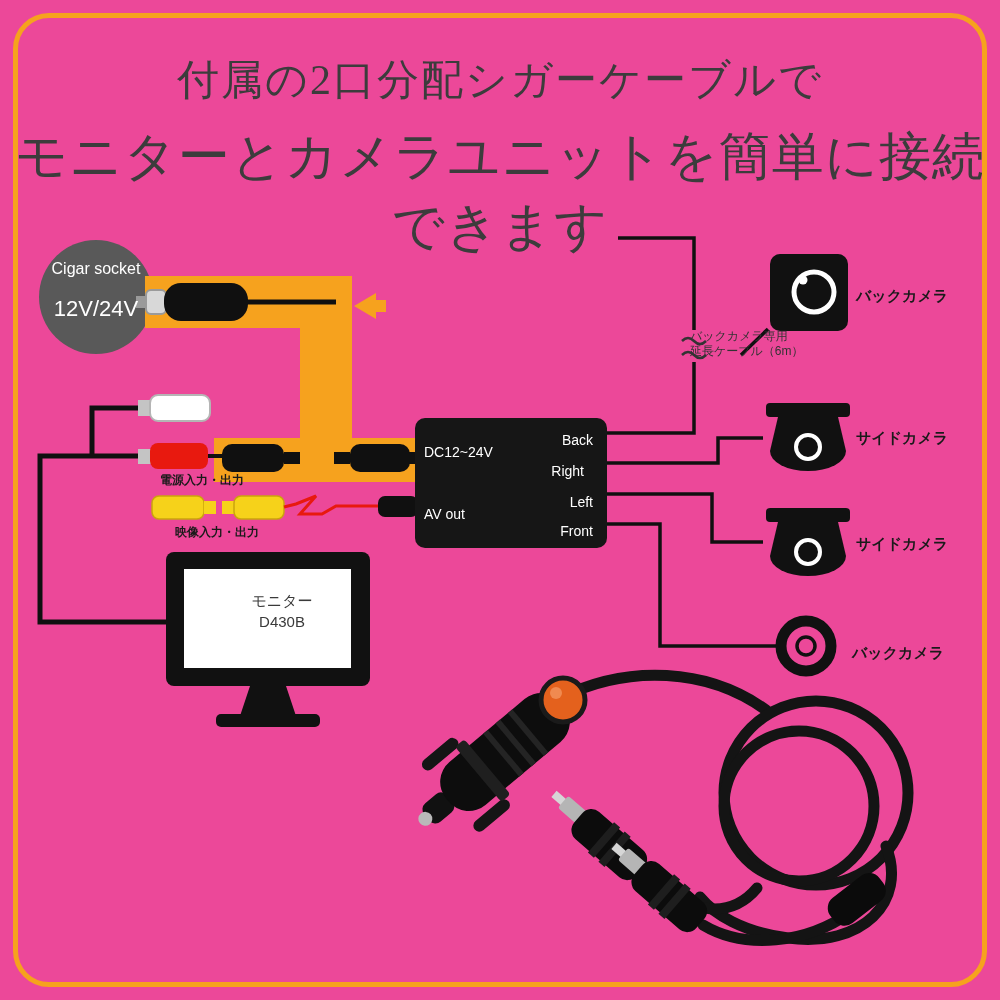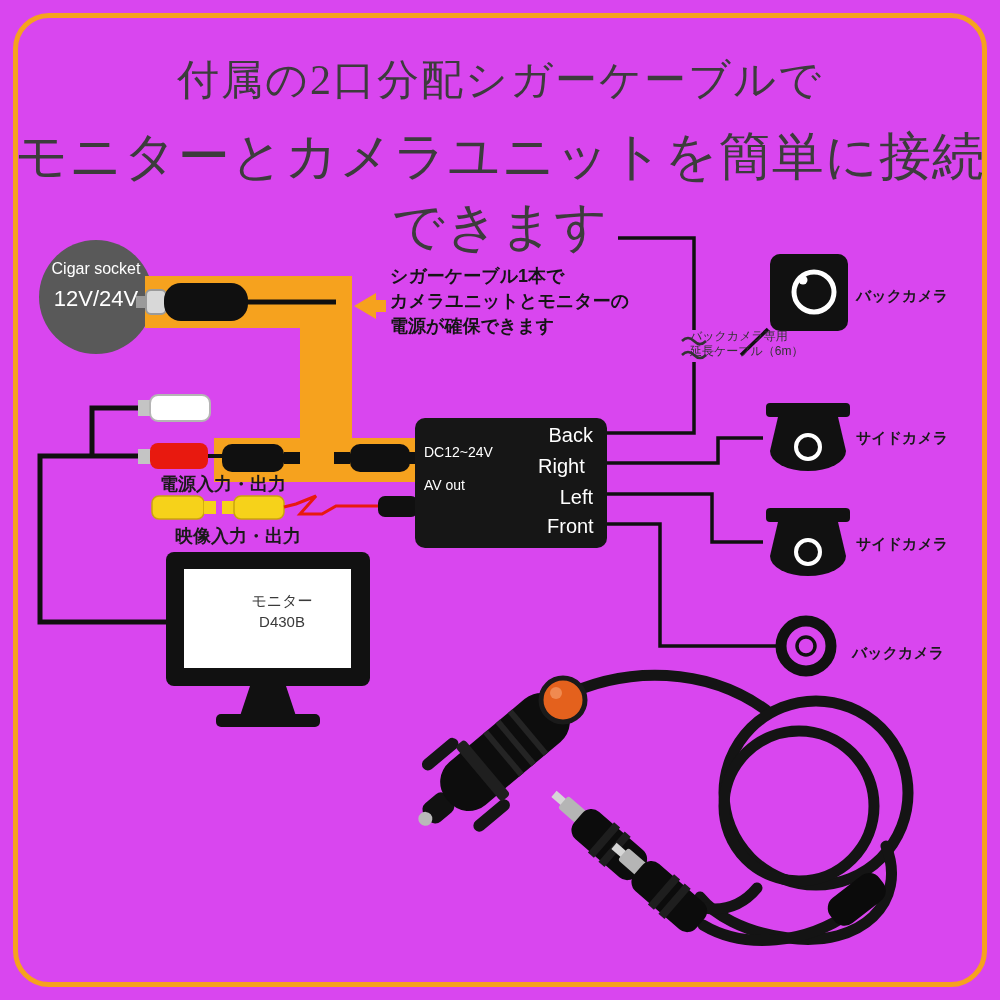--- a/index.html
+++ b/index.html
@@ -1,38 +1,38 @@
 <!DOCTYPE html>
 <html><head>
 <meta charset="utf-8">
 <style>
   html,body { margin:0; padding:0; background:#fff; }
   .page {
-    position:relative; width:1000px; height:1000px; background:#d946ef;
+    position:relative; width:1000px; height:1000px; background:#ec4899;
     overflow:hidden; font-family:"Liberation Sans","DejaVu Sans",sans-serif;
   }
   .frame {
     position:absolute; inset:13px; border:5px solid #F6A21E;
     border-radius:36px; pointer-events:none; z-index:6;
   }
   .svg-layer { position:absolute; left:0; top:0; z-index:1; }
   .abs { position:absolute; z-index:2; }
   .title {
     position:absolute; top:52px; left:0; width:1000px; text-align:center;
     font-family:"Liberation Serif","DejaVu Serif",serif; color:#3c3c3c; z-index:2;
   }
   .title .t1 { font-size:42px; letter-spacing:2px; }
   .title .t2 { font-size:52px; letter-spacing:1px; margin-top:14px; }
   .socket-label { left:96px; top:260px; transform:translateX(-50%); text-align:center; color:#fff; }
   .socket-label .s1 { font-size:16px; }
-  .socket-label .s2 { font-size:22px; margin-top:8px; }
+  .socket-label .s2 { font-size:22px; margin-top:18px; }
   .callout { left:390px; top:264px; font-size:18px; font-weight:bold; line-height:25px; color:#151515; }
-  .rca-label { font-size:18px; font-weight:bold; color:#1a1a1a; }
+  .rca-label { font-size:12px; font-weight:bold; color:#1a1a1a; }
   .box-text { color:#ffffff; font-size:14px; }
-  .port { color:#ffffff; font-size:20px; text-align:right; width:46px; }
+  .port { color:#ffffff; font-size:14px; text-align:right; width:46px;margin-top:8px; }
   .ext-note { left:690px; top:329px; font-size:12px; line-height:15px; color:#333; }
   .cam-label { font-size:15px; font-weight:bold; color:#1a1a1a; }
   .monitor-label { left:282px; top:590px; transform:translateX(-50%); text-align:center; font-size:15px; line-height:21px; color:#3a3a3a; }
 </style>
 </head>
 <body>
 
 <div class="page">
 
   <svg class="svg-layer" width="1000" height="1000" viewBox="0 0 1000 1000">
@@ -180,31 +180,26 @@
   <div class="title">
     <div class="t1">付属の2口分配シガーケーブルで</div>
     <div class="t2">モニターとカメラユニットを簡単に接続できます</div>
   </div>
 
   <div class="abs socket-label">
     <div class="s1">Cigar socket</div>
     <div class="s2">12V/24V</div>
   </div>
 
-  <div class="abs callout">
-    <div>シガーケーブル1本で</div>
-    <div>カメラユニットとモニターの</div>
-    <div>電源が確保できます</div>
-  </div>
 
   <div class="abs rca-label" style="left:160px; top:472px;">電源入力・出力</div>
   <div class="abs rca-label" style="left:167px; top:524px;padding-left:8px;">映像入力・出力</div>
 
   <div class="abs box-text" style="left:424px; top:444px;">DC12~24V</div>
-  <div class="abs box-text" style="left:424px; top:477px;">AV out</div>
+  <div class="abs box-text" style="left:424px; top:506px;">AV out</div>
 
   <div class="abs port" style="right:407px; top:424px;">Back</div>
   <div class="abs port" style="right:416px; top:455px;">Right</div>
   <div class="abs port" style="right:407px; top:486px;">Left</div>
   <div class="abs port" style="right:407px; top:515px;">Front</div>
 
   <div class="abs ext-note">
     <div>バックカメラ専用</div>
     <div>延長ケーブル（6m）</div>
   </div>

